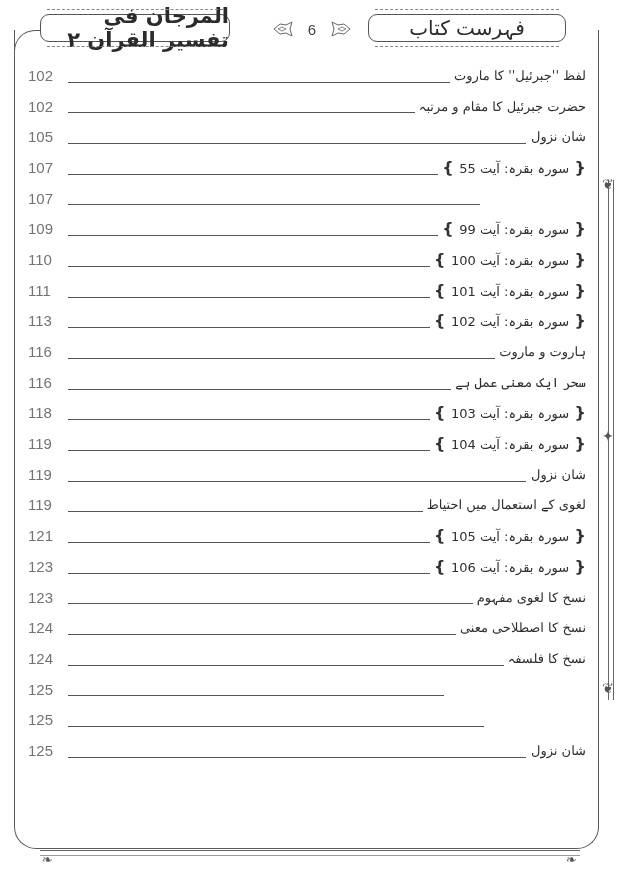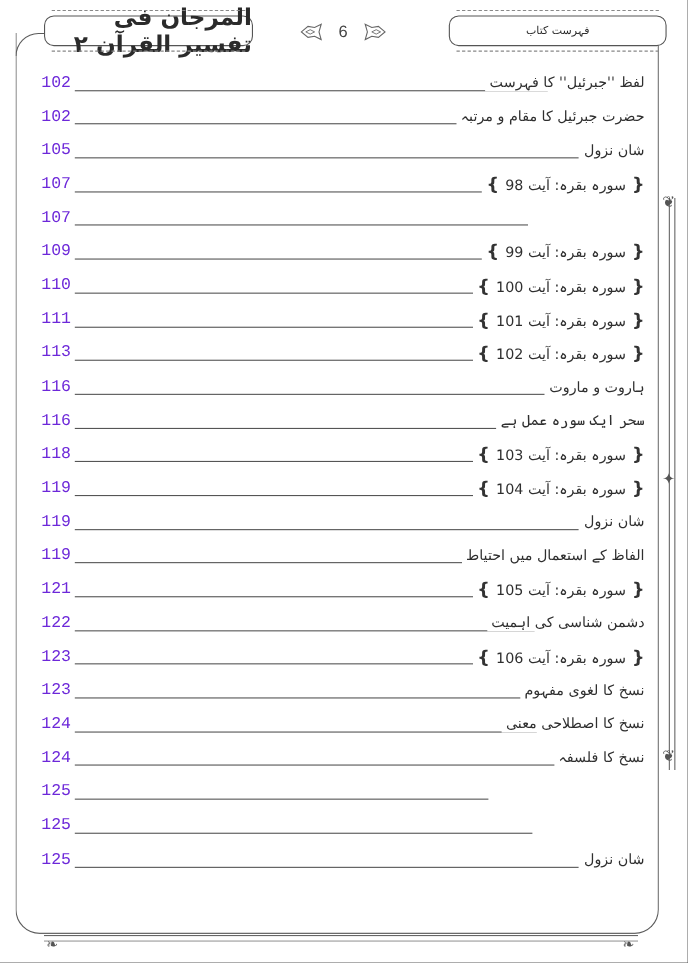--- a/index.html
+++ b/index.html
@@ -19,41 +19,41 @@
     position:absolute; top:14px; height:26px; border:1.5px solid #555; border-radius:9px;
     background:#fff; display:flex; align-items:center; justify-content:center;
     font-family:"DejaVu Sans", sans-serif; color:#2b2b2b; direction:rtl;
   }
   .header-box::before, .header-box::after {
     content:""; position:absolute; left:6px; right:6px; border-top:1px dashed #888;
   }
   .header-box::before { top:-6px; }
   .header-box::after { bottom:-6px; }
   .hb-left { left:40px; width:188px; font-size:21px; font-weight:bold; }
-  .hb-right { left:408px; width:196px; font-size:10px; }
+  .hb-right { left:368px; width:196px; font-size:20px; }
   .page-num-wrap {
     position:absolute; left:262px; top:18px; width:100px; height:22px;
     display:flex; align-items:center; justify-content:center; gap:14px;
   }
   .page-num { font-family:"Liberation Sans", sans-serif; font-size:15px; color:#444; }
   .orn { width:22px; height:16px; }
   .right-rail {
     position:absolute; left:608px; top:180px; width:4px; height:520px;
     border-left:1px solid #666; border-right:1px solid #666;
   }
   .rail-orn { position:absolute; font-size:14px; color:#555; left:602px; }
   .toc {
     position:absolute; left:20px; top:60px; width:570px;
   }
   .row {
     position:relative; height:30.7px; display:flex; align-items:center;
   }
   .pg {
-    position:absolute; left:8px; width:46px; font-family:Liberation Mono, monospace;
-    font-size:15px; color:#6d28d9;text-align:center;
+    position:absolute; left:8px; width:46px; font-family:Liberation Sans, sans-serif;
+    font-size:15px; color:#737373;
   }
   .leader {
     position:absolute; left:48px; bottom:8px; border-bottom:1px solid #555;
   }
   .title {
     position:absolute; right:4px; direction:rtl; font-size:13px; color:#2f2f2f;
     font-family:"DejaVu Serif", serif; white-space:nowrap; background:#fff; padding-left:4px;
   }
   .title.ayah { font-family:"DejaVu Sans", sans-serif; font-size:13px; }
   .br { font-weight:bold; font-size:16px; color:#333; }
@@ -91,36 +91,36 @@
 
 <div class="right-rail"></div>
 <span class="rail-orn" style="top:176px;">❦</span>
 <span class="rail-orn" style="top:428px;">✦</span>
 <span class="rail-orn" style="top:680px;">❦</span>
 
 <div class="toc" id="toc">
     <div class="row">
       <span class="pg">102</span>
       <span class="leader" style="width: 430px;"></span>
-      <span class="title">لفظ ''جبرئیل'' کا فہرست</span>
+      <span class="title">لفظ ''جبرئیل'' کا ماروت</span>
     </div>
     <div class="row">
       <span class="pg">102</span>
       <span class="leader" style="width: 412px;"></span>
       <span class="title">حضرت جبرئیل کا مقام و مرتبہ</span>
     </div>
     <div class="row">
       <span class="pg">105</span>
       <span class="leader" style="width: 458px;"></span>
       <span class="title">شان نزول</span>
     </div>
     <div class="row">
       <span class="pg">107</span>
       <span class="leader" style="width: 418px;"></span>
-      <span class="title ayah"><span class="br">{ </span><span>سورہ بقرہ: آیت 98</span><span class="br"> }</span></span>
+      <span class="title ayah"><span class="br">{ </span><span>سورہ بقرہ: آیت 55</span><span class="br"> }</span></span>
     </div>
     <div class="row">
       <span class="pg">107</span>
       <span class="leader" style="width: 412px;"></span>
     </div>
     <div class="row">
       <span class="pg">109</span>
       <span class="leader" style="width: 418px;"></span>
       <span class="title ayah"><span class="br">{ </span><span>سورہ بقرہ: آیت 99</span><span class="br"> }</span></span>
     </div>
@@ -140,51 +140,46 @@
       <span class="title ayah"><span class="br">{ </span><span>سورہ بقرہ: آیت 102</span><span class="br"> }</span></span>
     </div>
     <div class="row">
       <span class="pg">116</span>
       <span class="leader" style="width: 440px;"></span>
       <span class="title">ہاروت و ماروت</span>
     </div>
     <div class="row">
       <span class="pg">116</span>
       <span class="leader" style="width: 420px;"></span>
-      <span class="title">سحر ایک سورہ عمل ہے</span>
+      <span class="title">سحر ایک معنی عمل ہے</span>
     </div>
     <div class="row">
       <span class="pg">118</span>
       <span class="leader" style="width: 404px;"></span>
       <span class="title ayah"><span class="br">{ </span><span>سورہ بقرہ: آیت 103</span><span class="br"> }</span></span>
     </div>
     <div class="row">
       <span class="pg">119</span>
       <span class="leader" style="width: 404px;"></span>
       <span class="title ayah"><span class="br">{ </span><span>سورہ بقرہ: آیت 104</span><span class="br"> }</span></span>
     </div>
     <div class="row">
       <span class="pg">119</span>
       <span class="leader" style="width: 458px;"></span>
       <span class="title">شان نزول</span>
     </div>
     <div class="row">
       <span class="pg">119</span>
       <span class="leader" style="width: 400px;"></span>
-      <span class="title">الفاظ کے استعمال میں احتیاط</span>
+      <span class="title">لغوی کے استعمال میں احتیاط</span>
     </div>
     <div class="row">
       <span class="pg">121</span>
       <span class="leader" style="width: 404px;"></span>
       <span class="title ayah"><span class="br">{ </span><span>سورہ بقرہ: آیت 105</span><span class="br"> }</span></span>
-    </div>
-    <div class="row">
-      <span class="pg">122</span>
-      <span class="leader" style="width: 418px;"></span>
-      <span class="title">دشمن شناسی کی اہمیت</span>
     </div>
     <div class="row">
       <span class="pg">123</span>
       <span class="leader" style="width: 404px;"></span>
       <span class="title ayah"><span class="br">{ </span><span>سورہ بقرہ: آیت 106</span><span class="br"> }</span></span>
     </div>
     <div class="row">
       <span class="pg">123</span>
       <span class="leader" style="width: 430px;"></span>
       <span class="title">نسخ کا لغوی مفہوم</span>

